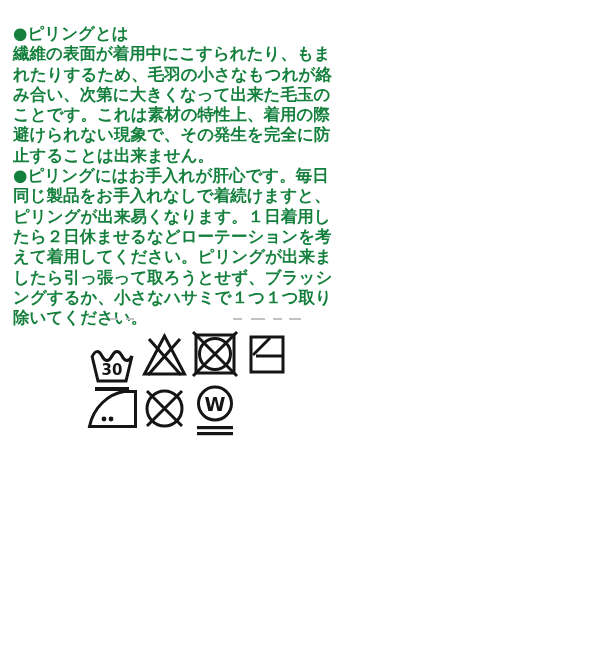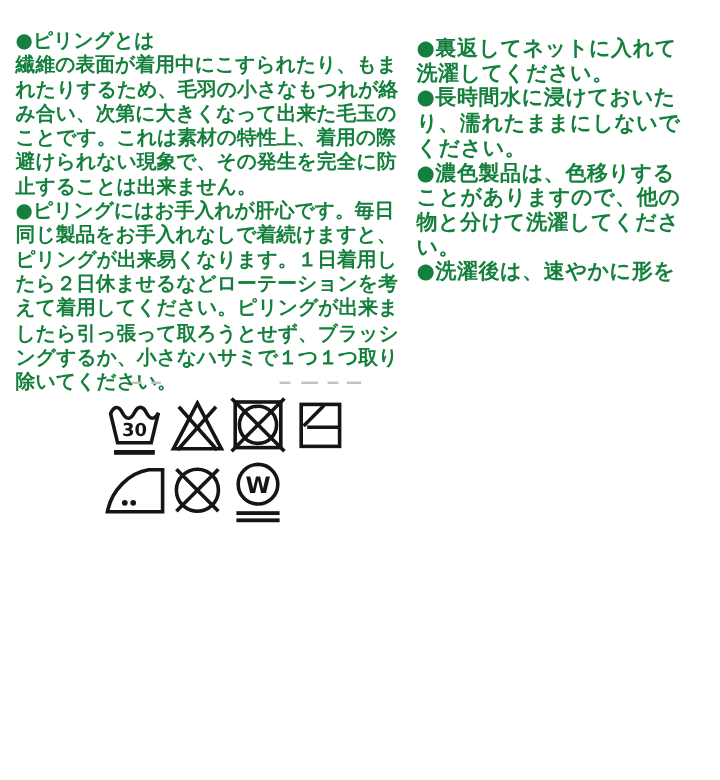--- a/index.html
+++ b/index.html
@@ -87,42 +87,32 @@
 止することは出来ません。
 ●ピリングにはお手入れが肝心です。毎日
 同じ製品をお手入れなしで着続けますと、
 ピリングが出来易くなります。１日着用し
 たら２日休ませるなどローテーションを考
 えて着用してください。ピリングが出来ま
 したら引っ張って取ろうとせず、ブラッシ
 ングするか、小さなハサミで１つ１つ取り
 除いてください。</div>
 
-  <div id="right-col-1" class="textblock">●裏返してネットに入れて
-洗濯してください。
-●長時間水に浸けておいた
-り、濡れたままにしないで
-ください。
-●濃色製品は、色移りする
-ことがありますので、他の
-物と分けて洗濯してくださ
-い。
-●洗濯後は、速やかに形を</div>
 
 
   <div class="artifact" style="left:110px;top:318px;width:8px;"></div>
   <div class="artifact" style="left:126px;top:318px;width:8px;"></div>
   <div class="artifact" style="left:233px;top:318px;width:9px;"></div>
   <div class="artifact" style="left:251px;top:318px;width:14px;"></div>
   <div class="artifact" style="left:273px;top:318px;width:9px;"></div>
   <div class="artifact" style="left:289px;top:318px;width:12px;"></div>
 
   <div>
 
-    <div class="symbol" style="left:87px;top:332px;">
+    <div class="symbol" style="left:87px;top:344px;">
       <svg width="50" height="50" viewBox="0 0 50 50">
         <path class="stroke" d="M5,13 C8,6 12,6 15,12 C18,18 22,18 25,12 C28,6 32,6 35,12 C38,18 42,18 45,12"></path>
         <path class="stroke" d="M5,12 L11,37 L39,37 L45,12"></path>
         <text x="25" y="31" font-size="15" text-anchor="middle">30</text>
         <rect class="fillblk" x="8" y="43" width="34" height="4"></rect>
       </svg>
     </div>
 
     <div class="symbol" style="left:141px;top:333px;">
       <svg width="47" height="45" viewBox="0 0 47 45">

